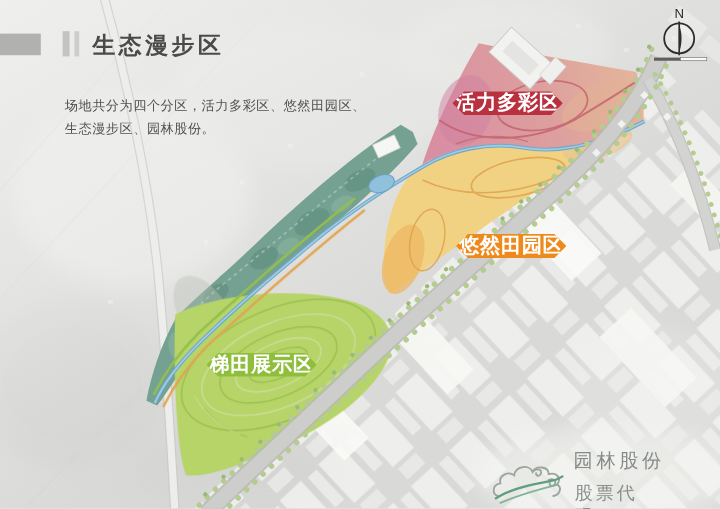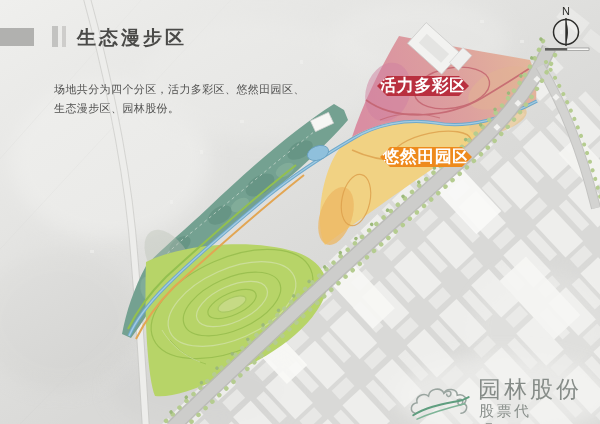--- a/index.html
+++ b/index.html
@@ -23,21 +23,21 @@
     clip-path:polygon(10px 0,82px 0,100% 50%,82px 100%,10px 100%,0 50%);
   }
   .rb-vitality{left:377px;top:76px;}
   .rb-pastoral{left:380px;top:147px;}
   .rb-eco{left:235px;top:179px;}
   .rb-terrace{left:172px;top:294px;}
   
   #compass{position:absolute;left:543px;top:2px;width:52px;height:50px;}
   
   #logo-cloud{position:absolute;left:406px;top:377px;width:68px;height:44px;}
-  .logo-name{position:absolute;left:478px;top:374px;font-size:23px;color:#868c88;letter-spacing:3px;font-weight:500;}
+  .logo-name{position:absolute;left:478px;top:374px;font-size:16px;color:#868c88;letter-spacing:3px;font-weight:500;}
   .logo-code{position:absolute;left:479px;top:402px;font-size:15px;color:#8a908c;letter-spacing:2.5px;}
 </style>
 </head>
 <body>
 
 <div id="slide">
 
   <svg id="map-svg" viewBox="0 0 600 424" xmlns="http://www.w3.org/2000/svg">
     <defs>
       <filter id="soft" x="-40%" y="-40%" width="180%" height="180%">
@@ -208,21 +208,22 @@
     <circle cx="23" cy="30" r="12.5" fill="rgba(255,255,255,0.25)" stroke="#2d2d2b" stroke-width="1.5"></circle>
     <line x1="23" y1="16" x2="23" y2="44" stroke="#2d2d2b" stroke-width="1.4"></line>
     <path d="M 23,19 C 25.6,25 25.6,35 23,41 Z" fill="#2d2d2b"></path>
     <g>
       <rect x="2" y="46" width="22" height="2.6" fill="#5e5e5c"></rect>
       <rect x="24" y="46" width="22" height="2.6" fill="#fafaf8" stroke="#6a6a68" stroke-width="0.5"></rect>
     </g>
   </svg>
 
   <div class="ribbon rb-vitality" style="background-color: rgb(185, 48, 63);">活力多彩区</div>
-  <div class="ribbon rb-pastoral" style="background-color: rgb(238, 138, 28);">悠然田园区</div>
+  <div class="ribbon rb-pastoral" style="background-color: rgb(238, 138, 28); margin-top: 48px;">悠然田园区</div>
+  <div class="ribbon rb-terrace" style="background-color: rgb(143, 190, 61);">梯田展示区</div>
 
   <svg id="logo-cloud" viewBox="0 0 68 46" xmlns="http://www.w3.org/2000/svg">
     <g fill="none" stroke="#9aa5a0" stroke-width="1.6" stroke-linecap="round">
       <path d="M 8,38 C 2,36 3,28 10,27 C 8,20 17,16 22,20 C 23,12 35,10 38,17 C 41,11 52,12 52,19 C 59,17 64,23 59,28 C 64,30 62,37 56,38"></path>
       <path d="M 38,17 C 42,13 47,15 45,19 C 44,21 41,21 41,18"></path>
       <path d="M 52,24 C 57,22 60,26 56,29 C 54,30 52,28 53,26"></path>
     </g>
     <g fill="none" stroke-linecap="round">
       <path d="M 6,40 C 22,30 40,28 58,24 L 64,21" stroke="#5f9e7f" stroke-width="2"></path>
       <path d="M 10,44 C 28,36 44,32 60,28" stroke="#7fb598" stroke-width="1.6"></path>

